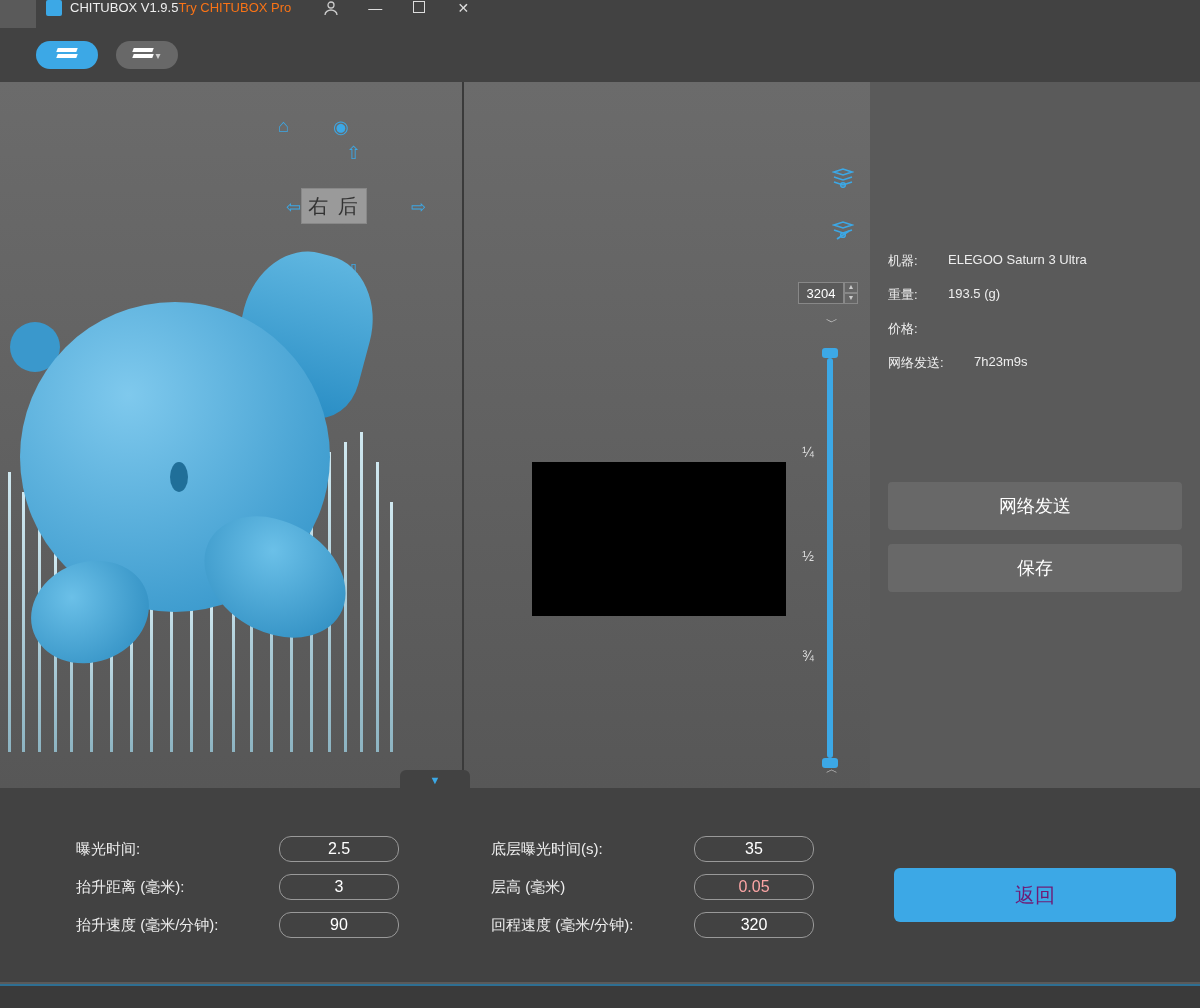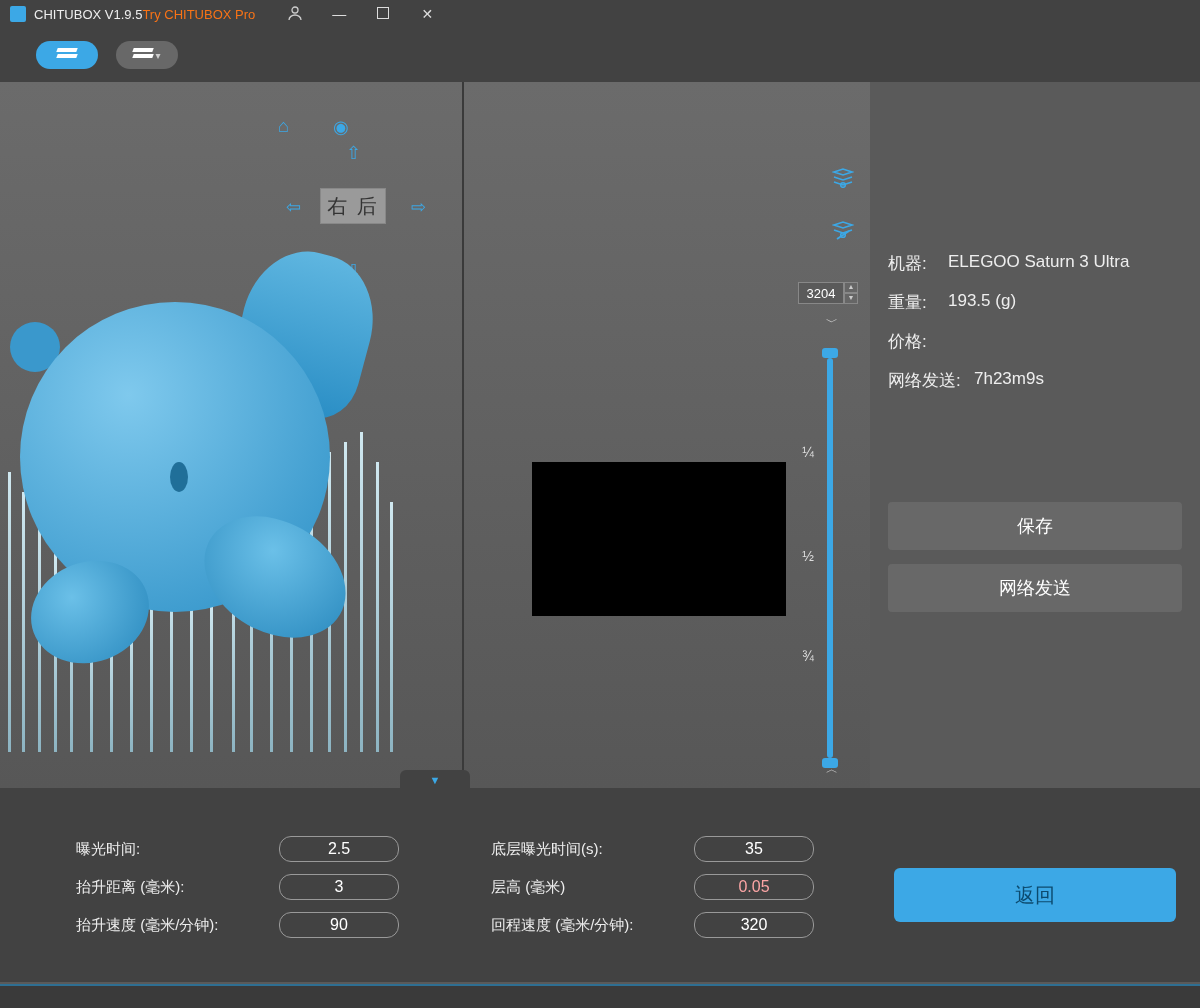--- a/index.html
+++ b/index.html
@@ -1,18 +1,18 @@
 <!DOCTYPE html>
 <html><head>
 <meta charset="utf-8">
 <style>
 * { margin: 0; padding: 0; box-sizing: border-box; font-family: -apple-system, "Segoe UI", Arial, sans-serif; }
 body { width: 1200px; height: 1008px; background: #5a5a5a; color: #fff; overflow: hidden; position: relative; }
 
-.titlebar { height: 28px; background: #424242; display: flex; align-items: center; padding: 0 10px; font-size: 13px; }
+.titlebar { height: 28px; background: #424242; display: flex; padding: 0 10px; font-size: 13px; margin-left: 36px; }
 .tb-logo { width: 16px; height: 16px; background: #3ca8e6; border-radius: 2px; margin-right: 8px; }
 .tb-title { flex: 0 0 auto; color: #eee; }
 .tb-doc { flex: 1; text-align: center; color: #eee; }
 .tb-pro { color: #f97316; margin-right: 18px; cursor: pointer; }
 .tb-icon { width: 44px; text-align: center; color: #ddd; cursor: pointer; font-size: 14px; }
 .tb-square { display:inline-block; width:12px; height:12px; border:1.5px solid #ddd; }
 
 .toolbar { height: 54px; background: #424242; display: flex; align-items: center; padding: 0 36px; gap: 18px; }
 .tool-btn { width: 62px; height: 28px; border-radius: 14px; display:flex; align-items:center; justify-content:center; cursor:pointer; }
 .tool-active { background: #3ca8e6; }
@@ -28,21 +28,21 @@
 .vp-divider { position:absolute; left:462px; top:0; bottom:0; width:2px; background:#3a3a3a; }
 .vp-black { position:absolute; left:532px; top:380px; width:254px; height:154px; background:#000; }
 
 .nav-icons { position:absolute; left:278px; top:34px; color:#3ca8e6; display:flex; gap:44px; font-size:18px; }
 .nav-arrows { position:absolute; left:286px; top:60px; width:140px; height:140px; }
 .nav-arrows span { position:absolute; color:#3ca8e6; font-size:18px; cursor:pointer; }
 .arr-up { left:60px; top:0; }
 .arr-down { left:60px; bottom:0; }
 .arr-left { left:0; top:54px; }
 .arr-right { right:0; top:54px; }
-.view-cube { position:absolute; left:320px; top:106px; width:66px; height:36px; background:#9a9a9a; color:#333; font-size:20px; display:flex; align-items:center; justify-content:center; letter-spacing:2px; border:1px solid #888; }
+.view-cube { position:absolute; left:301px; top:106px; width:66px; height:36px; background:#9a9a9a; color:#333; font-size:20px; display:flex; align-items:center; justify-content:center; letter-spacing:2px; border:1px solid #888; }
 
 .model { position:absolute; left:-40px; top:120px; width:440px; height:540px; }
 .model-body { position:absolute; left:60px; top:100px; width:310px; height:310px; background: radial-gradient(circle at 35% 30%, #7fc9ed, #2a8ec5); border-radius:50%; }
 .model-hat { position:absolute; left:280px; top:50px; width:130px; height:160px; background: linear-gradient(#5fb6e0, #2a8ec5); border-radius: 50% 50% 30% 60%; transform: rotate(15deg); }
 .model-foot1 { position:absolute; left:70px; top:360px; width:120px; height:100px; background: radial-gradient(circle at 40% 30%, #6bc0e8, #2888bd); border-radius:50%; transform:rotate(-20deg); }
 .model-foot2 { position:absolute; left:240px; top:320px; width:150px; height:110px; background: radial-gradient(circle at 40% 30%, #6bc0e8, #2888bd); border-radius:50%; transform:rotate(30deg); }
 .model-ear { position:absolute; left:50px; top:120px; width:50px; height:50px; background:#3a98cc; border-radius:50%; }
 .model-eye { position:absolute; left:210px; top:260px; width:18px; height:30px; background:#206f99; border-radius:50%; }
 .supports { position:absolute; left:0; top:260px; width:440px; height:290px; }
 .sup { position:absolute; bottom:0; width:3px; background: linear-gradient(#d0e8f0, #8db4c2); }
@@ -59,33 +59,33 @@
 .slider-track { position:absolute; left:7px; top:10px; bottom:10px; width:6px; background:#3ca8e6; border-radius:3px; }
 .slider-cap { position:absolute; left:2px; width:16px; height:10px; background:#3ca8e6; border-radius:3px; }
 .slider-ticks { position:absolute; right:56px; top:266px; height:420px; width:20px; color:#ddd; font-size:14px; }
 .tick { position:absolute; right:0; }
 .lc-up { position:absolute; right:32px; bottom:10px; color:#ccc; font-size:12px; cursor:pointer; }
 
 .toggle-tab { position:absolute; left:50%; bottom:-2px; transform:translateX(-50%); width:70px; height:20px; background:#424242; border-radius: 6px 6px 0 0; display:flex; align-items:center; justify-content:center; cursor:pointer; }
 .toggle-tab span { color:#3ca8e6; font-size:11px; }
 
 .infopanel { width: 330px; background:#5a5a5a; padding: 170px 18px 0 18px; }
-.info-row { display:flex; margin-bottom:16px; font-size:17px; color:#eee; }
+.info-row { display:flex; margin-bottom:16px; font-size:13px; color:#eee; }
 .info-label { width:60px; }
 .info-value { flex:1; }
 .info-actions { margin-top:110px; display:flex; flex-direction:column; gap:14px; }
 .info-btn { height:48px; background:#686868; border-radius:4px; display:flex; align-items:center; justify-content:center; font-size:18px; color:#fff; cursor:pointer; }
 
 .bottom { height: 194px; background:#424242; display:flex; padding: 42px 0 0 0; }
 .params { flex:1; padding: 0 56px 0 76px; display:grid; grid-template-columns: 1fr 120px 60px 1fr 120px; grid-template-rows: repeat(3, 38px); align-items:center; column-gap: 16px; font-size:15px; color:#eee; }
 .param-input { height:26px; background:#424242; border:1px solid #999; border-radius:12px; color:#fff; text-align:center; font-size:16px; }
 .param-input.ro { color:#fca5a5; }
 .gap { }
 .return-col { width:330px; padding: 38px 24px 0 24px; }
-.return-btn { height:54px; background:#3ca8e6; border-radius:6px; display:flex; align-items:center; justify-content:center; font-size:20px; color:#0c4a6e; cursor:pointer; }
+.return-btn { height:54px; background:#3ca8e6; border-radius:6px; display:flex; align-items:center; justify-content:center; font-size:20px; color:#701a75; cursor:pointer; }
 
 .footbar { position:absolute; bottom:0; left:0; right:0; height:24px; background:#3a3a3a; border-top:2px solid #2e6f93; }
 </style>
 </head>
 <body>
 
 <div class="titlebar">
   <div class="tb-logo"></div>
   <div class="tb-title">CHITUBOX V1.9.5</div>
   <div class="tb-pro">Try CHITUBOX Pro</div>
@@ -210,22 +210,22 @@
         <div class="info-value">193.5  (g)</div>
       </div>
     <div class="info-row">
         <div class="info-label">价格:</div>
       </div>
     <div class="info-row">
         <div class="info-label" style="width:86px">网络发送:</div>
         <div class="info-value">7h23m9s</div>
       </div>
     <div class="info-actions">
+      <div class="info-btn">网络发送</div>
       <div class="info-btn">保存</div>
-      <div class="info-btn">网络发送</div>
     </div>
   </div>
 </div>
 
 <div class="bottom">
   <div class="params">
     <div>曝光时间:</div>
     <input class="param-input" value="2.5" style="">
     <div class="gap"></div>
     <div>底层曝光时间(s):</div>

